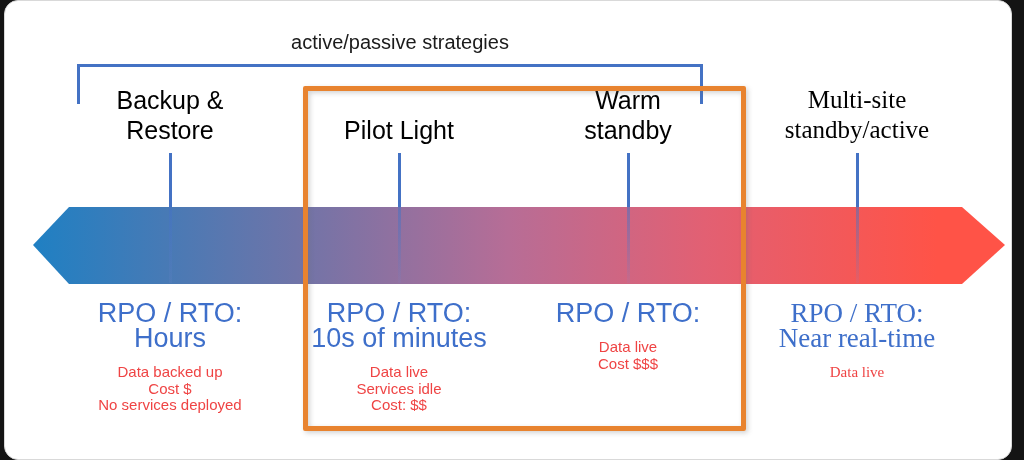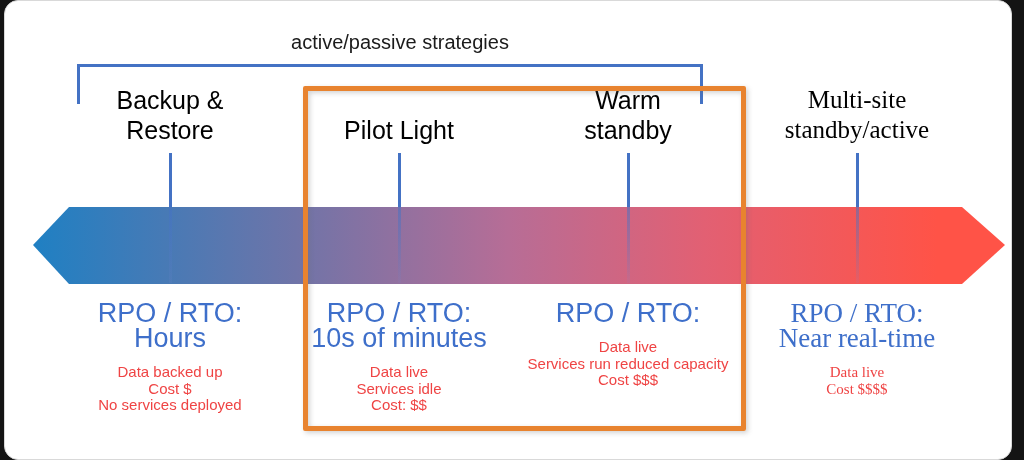--- a/index.html
+++ b/index.html
@@ -185,29 +185,27 @@
       <div>Cost: $$</div>
     </div>
   </div>
 
   <div class="col pos-3">
     <div class="rpo">
       <div>RPO / RTO:</div>
     </div>
     <div class="details">
       <div>Data live</div>
-      <div>Services run reduced capacity</div>
       <div>Cost $$$</div>
     </div>
   </div>
 
   <div class="col pos-4">
     <div class="rpo">
       <div>RPO / RTO:</div>
       <div>Near real-time</div>
     </div>
     <div class="details">
       <div>Data live</div>
-      <div>Cost $$$$</div>
     </div>
   </div>
 
 </div>
 
 </body></html>

